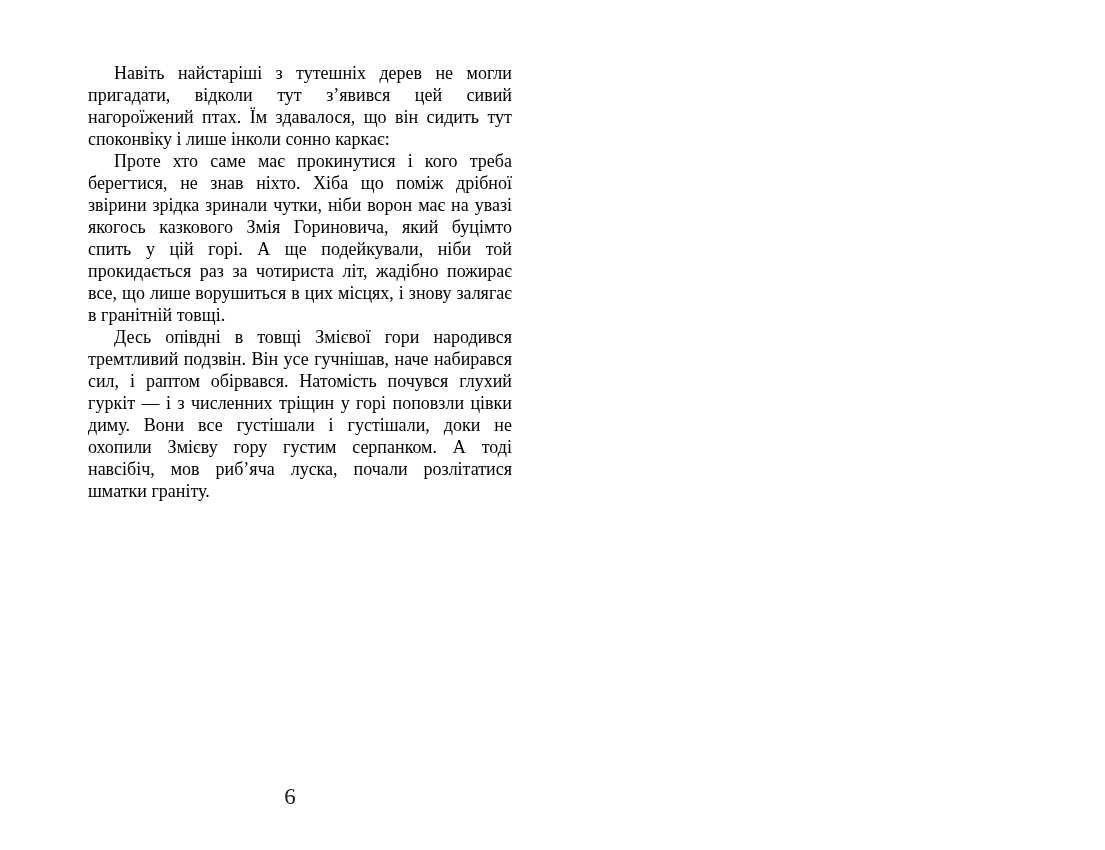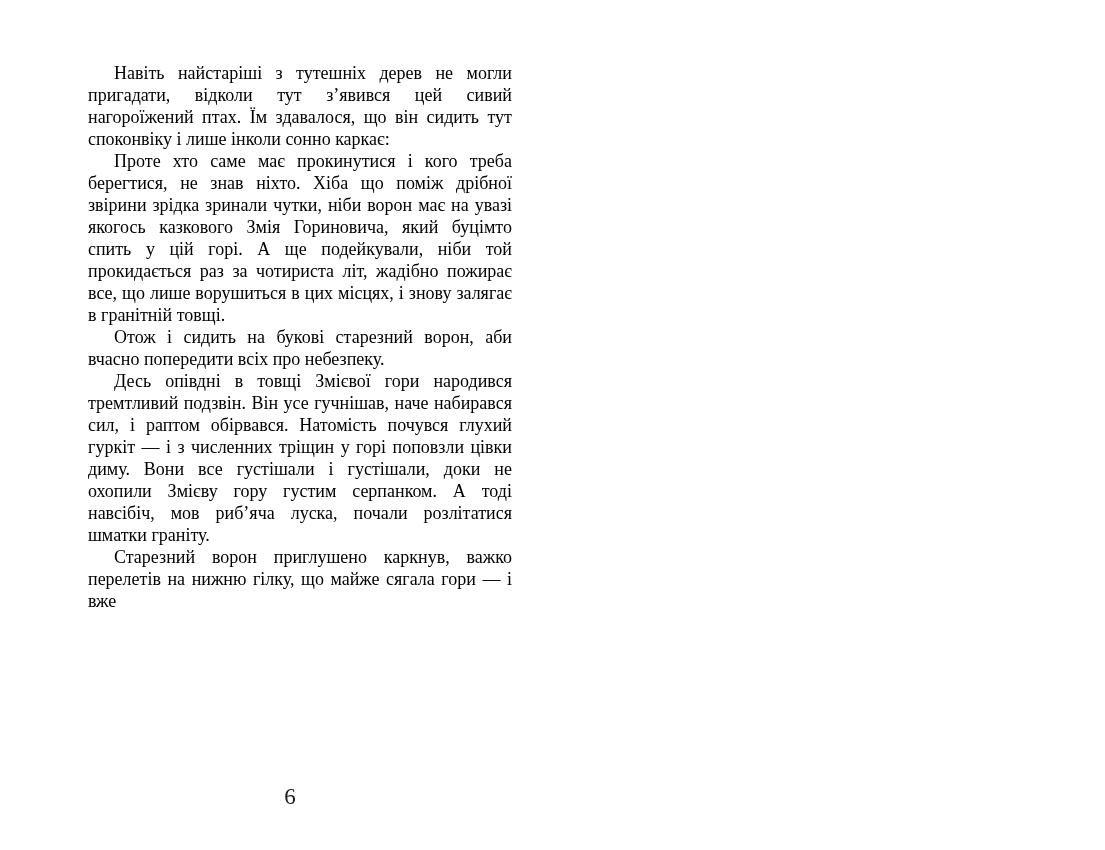--- a/index.html
+++ b/index.html
@@ -67,23 +67,21 @@
 </head>
 <body>
 
 <div id="spread">
 
   <div class="page" id="page-left">
 
     <div class="text-column" id="left-column">
       <p>Навіть найстаріші з тутешніх дерев не могли пригадати, відколи тут з’явився цей сивий нагороїжений птах. Їм здавалося, що він сидить тут споконвіку і лише інколи сонно каркає:</p>
       <p>Проте хто саме має прокинутися і кого треба берегтися, не знав ніхто. Хіба що поміж дрібної звірини зрідка зринали чутки, ніби ворон має на увазі якогось казкового Змія Гориновича, який буцімто спить у цій горі. А ще подейкували, ніби той прокидається раз за чотириста літ, жадібно пожирає все, що лише ворушиться в цих місцях, і знову залягає в гранітній товщі.</p>
-      <p>Отож і сидить на букові старезний ворон, аби вчасно попередити всіх про небезпеку.</p>
       <p>Десь опівдні в товщі Змієвої гори народився тремтливий подзвін. Він усе гучнішав, наче набирався сил, і раптом обірвався. Натомість почувся глухий гуркіт — і з численних тріщин у горі поповзли цівки диму. Вони все густішали і густішали, доки не охопили Змієву гору густим серпанком. А тоді навсібіч, мов риб’яча луска, почали розлітатися шматки граніту.</p>
-      <p>Старезний ворон приглушено каркнув, важко перелетів на нижню гілку, що майже сягала гори — і вже</p>
     </div>
 
     <div class="folio" id="folio-left">6</div>
   </div>
 
   <div class="page" id="page-right">
 
     
     
 

